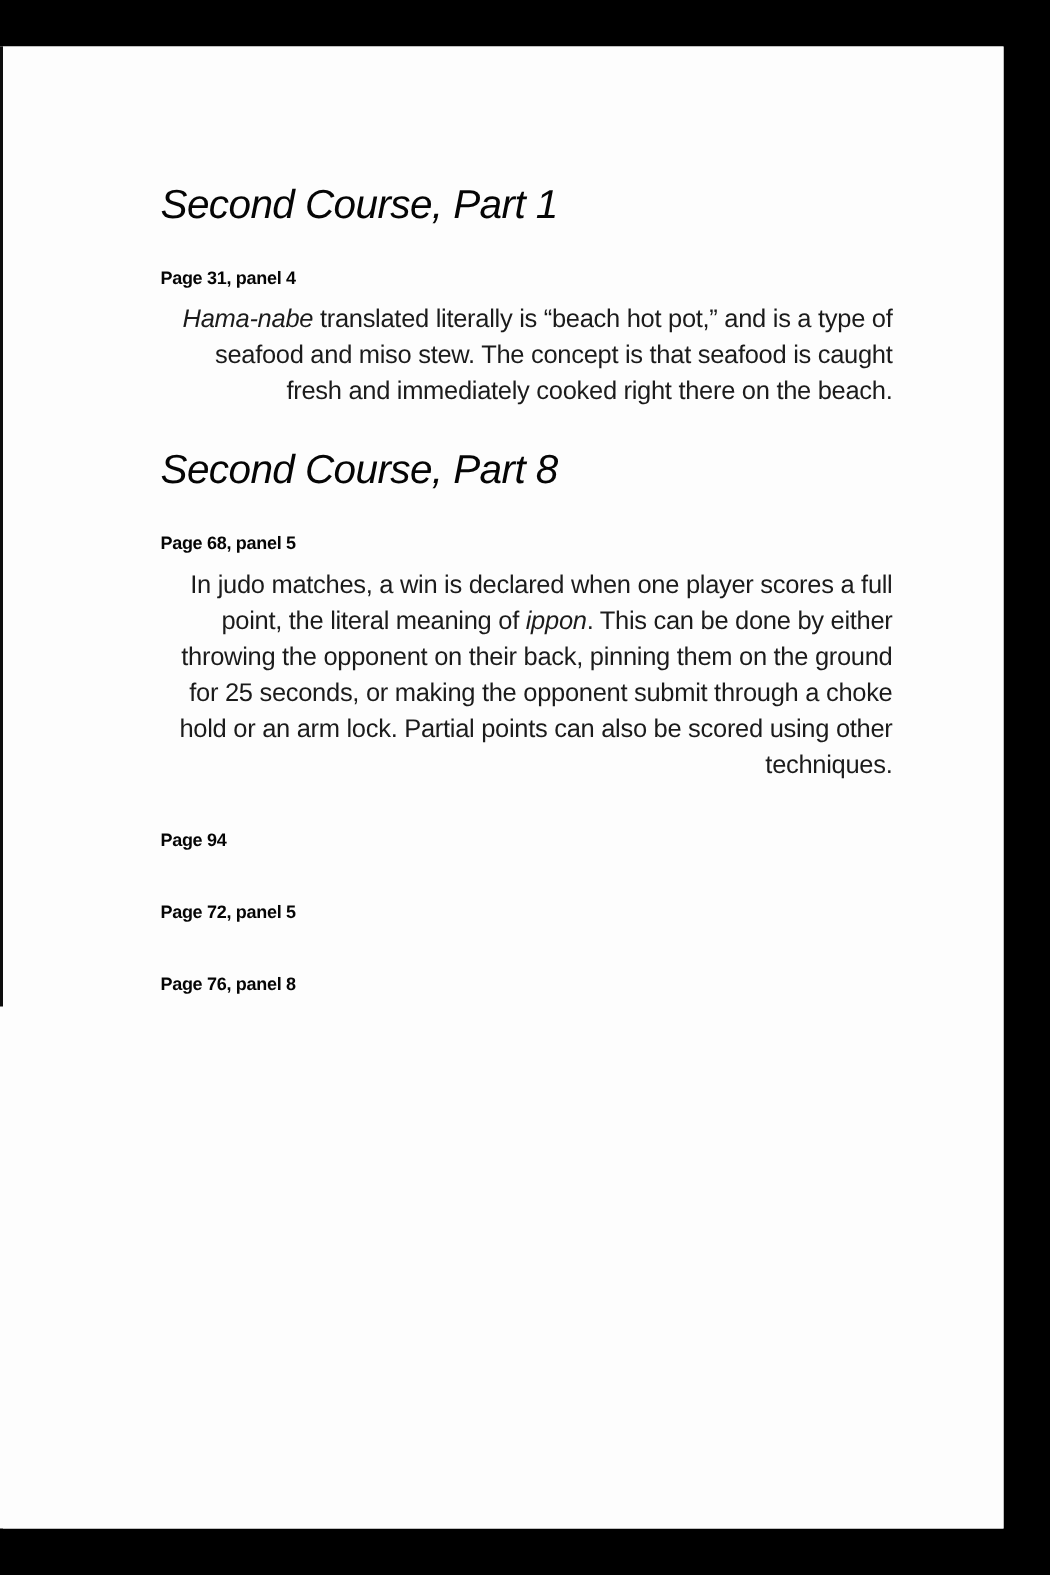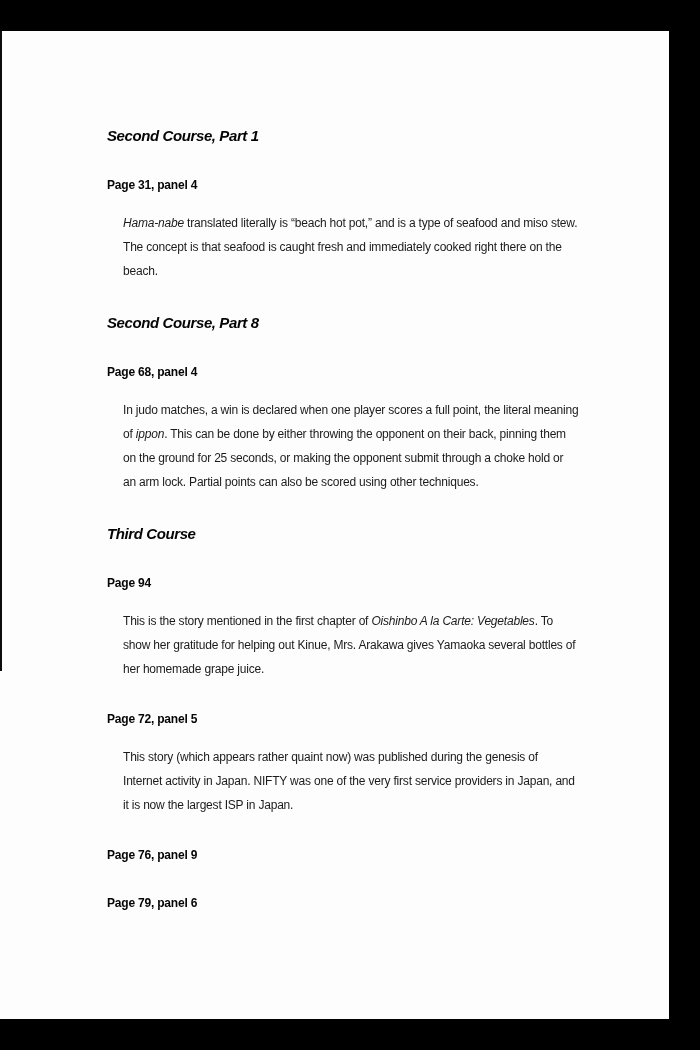--- a/index.html
+++ b/index.html
@@ -43,43 +43,44 @@
     background: #0d0d0d;
   }
   .page {
     position: absolute; left: 2px; top: 31px;
     width: 667px; height: 988px;
     background: var(--page);
     padding: 94px 74px 0 105px;
   }
   .section { margin: 0; }
   .section-heading {
-    font-size: 15px;
-    font-weight: bold;
+    font-size: 27px;
+    font-weight: normal;
     font-style: italic;
     letter-spacing: -0.4px;
     line-height: 22px;
     color: var(--heading);
     margin: 0 0 29px 0;
   }
   .note { margin: 0 0 29px 0; }
   .note-label {
     font-size: 12px;
     font-weight: bold;
     line-height: 19px;
     letter-spacing: -0.2px;
     color: var(--heading);
     margin: 0 0 6px 0;
   }
   .note-body {
-    font-size: 12px;
+    font-size: 17px;
     line-height: 24px;
     letter-spacing: -0.2px;
     color: var(--text);
-    margin: 16px;
+    margin: 0;
+    text-align: right;
   }
   .note-body .it { font-style: italic; }
 </style>
 </head>
 <body>
 
 <div class="stage">
   <div class="frame-top"></div>
   <div class="frame-left-sliver"></div>
   <div class="frame-right"></div>
@@ -90,36 +91,32 @@
         <section class="section">
           <h2 class="section-heading">Second Course, Part 1</h2>
           <div class="note">
             <h3 class="note-label">Page 31, panel 4</h3>
             <p class="note-body"><span class="it">Hama-nabe</span><span> translated literally is “beach hot pot,” and is a type of seafood and miso stew. The concept is that seafood is caught fresh and immediately cooked right there on the beach.</span></p>
           </div>
         </section>
         <section class="section">
           <h2 class="section-heading">Second Course, Part 8</h2>
           <div class="note">
-            <h3 class="note-label">Page 68, panel 4</h3>
+            <h3 class="note-label">Page 68, panel 5</h3>
             <p class="note-body"><span>In judo matches, a win is declared when one player scores a full point, the literal meaning of </span><span class="it">ippon</span><span>. This can be done by either throwing the opponent on their back, pinning them on the ground for 25 seconds, or making the opponent submit through a choke hold or an arm lock. Partial points can also be scored using other techniques.</span></p>
           </div>
         </section>
         <section class="section">
-          <h2 class="section-heading">Third Course</h2>
           <div class="note">
             <h3 class="note-label">Page 94</h3>
-            <p class="note-body"><span>This is the story mentioned in the first chapter of </span><span class="it">Oishinbo A la Carte: Vegetables</span><span>. To show her gratitude for helping out Kinue, Mrs. Arakawa gives Yamaoka several bottles of her homemade grape juice.</span></p>
           </div>
           <div class="note">
             <h3 class="note-label">Page 72, panel 5</h3>
-            <p class="note-body"><span>This story (which appears rather quaint now) was published during the genesis of Internet activity in Japan. NIFTY was one of the very first service providers in Japan, and it is now the largest ISP in Japan.</span></p>
           </div>
           <div class="note">
-            <h3 class="note-label">Page 76, panel 9</h3>
+            <h3 class="note-label">Page 76, panel 8</h3>
           </div>
           <div class="note">
-            <h3 class="note-label">Page 79, panel 6</h3>
           </div>
         </section>
       </div>
   </main>
 </div>
 
 </body></html>

